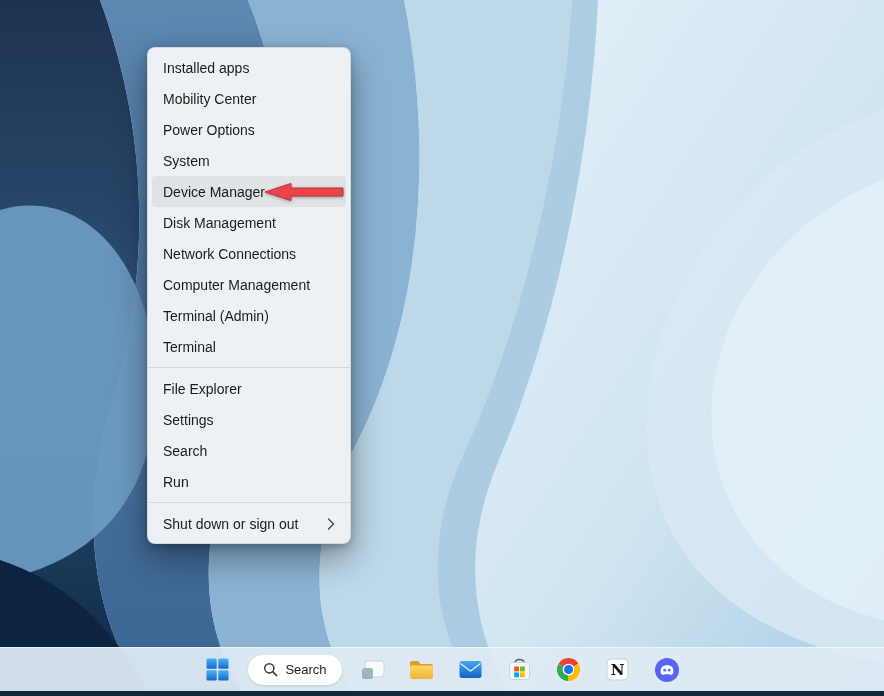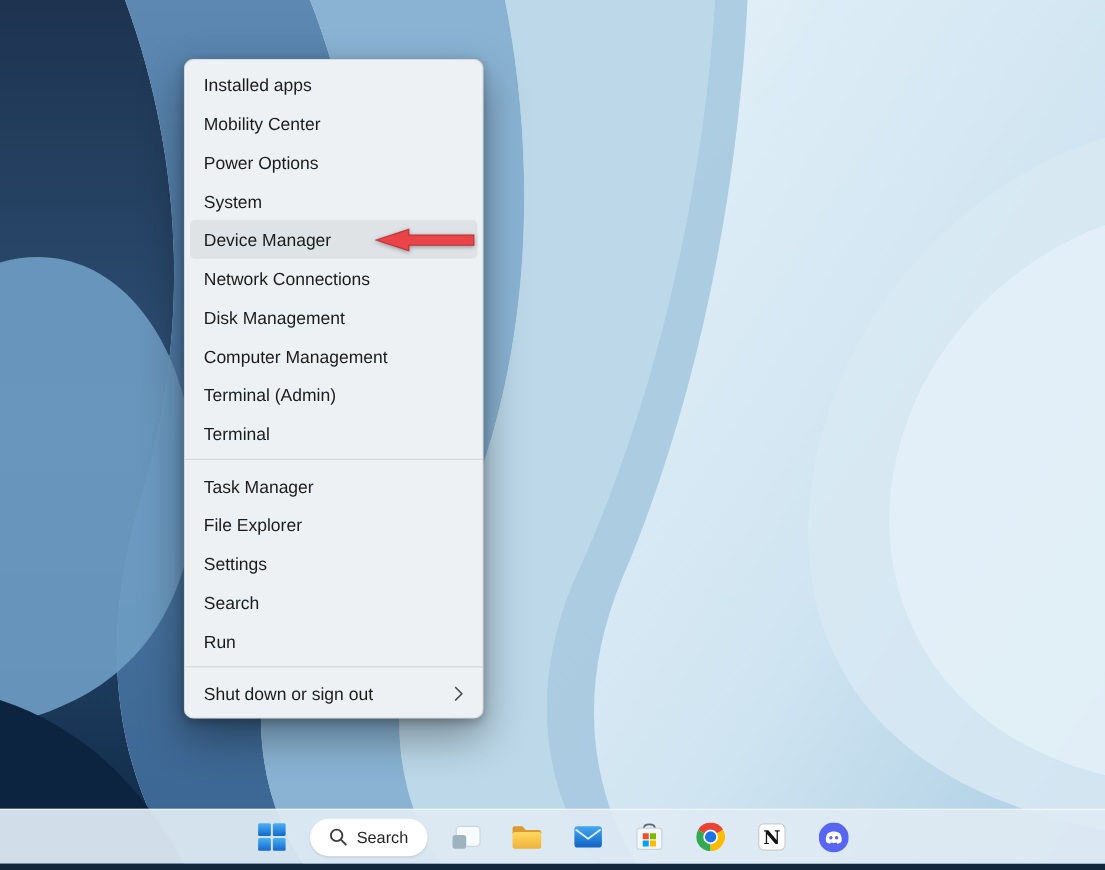--- a/index.html
+++ b/index.html
@@ -6,21 +6,21 @@
   body{
     width:884px;height:696px;overflow:hidden;position:relative;
     font-family:"Liberation Sans","DejaVu Sans",sans-serif;
     background:#c4dbea;
   }
   .screen{position:absolute;inset:0;}
   .wallpaper{position:absolute;top:0;left:0;}
 
   
   .winx-menu{
-    position:absolute;left:147px;top:47px;width:240px;
+    position:absolute;left:147px;top:47px;width:204px;
     background:#eef1f4;
     border:1px solid rgba(0,0,0,.10);
     border-radius:8px;
     padding:4px 0;
     box-shadow:0 14px 34px rgba(0,0,0,.38),0 3px 8px rgba(0,0,0,.22);
     box-sizing:border-box;
     z-index:5;
   }
   .menu-item{
     height:31px;display:flex;align-items:center;
@@ -112,40 +112,37 @@
     <div class="menu-item">
       <span>System</span>
     </div>
     <div class="menu-item active">
       <span>Device Manager</span>
       <svg class="anno-arrow" width="80" height="20" viewBox="0 0 80 20">
         <polygon points="1,10 27,1.5 27,6 79,6 79,14 27,14 27,18.5" fill="#ea4449" stroke="#bf343a" stroke-width="1"></polygon>
       </svg>
     </div>
     <div class="menu-item">
+      <span>Disk Management</span>
+    </div>
+    <div class="menu-item">
       <span>Network Connections</span>
     </div>
     <div class="menu-item">
-      <span>Disk Management</span>
-    </div>
-    <div class="menu-item">
       <span>Computer Management</span>
     </div>
     <div class="menu-item">
       <span>Terminal (Admin)</span>
     </div>
     <div class="menu-item">
       <span>Terminal</span>
     </div>
 
     <div class="menu-sep"></div>
 
-    <div class="menu-item">
-      <span>Task Manager</span>
-    </div>
     <div class="menu-item">
       <span>File Explorer</span>
     </div>
     <div class="menu-item">
       <span>Settings</span>
     </div>
     <div class="menu-item">
       <span>Search</span>
     </div>
     <div class="menu-item">

